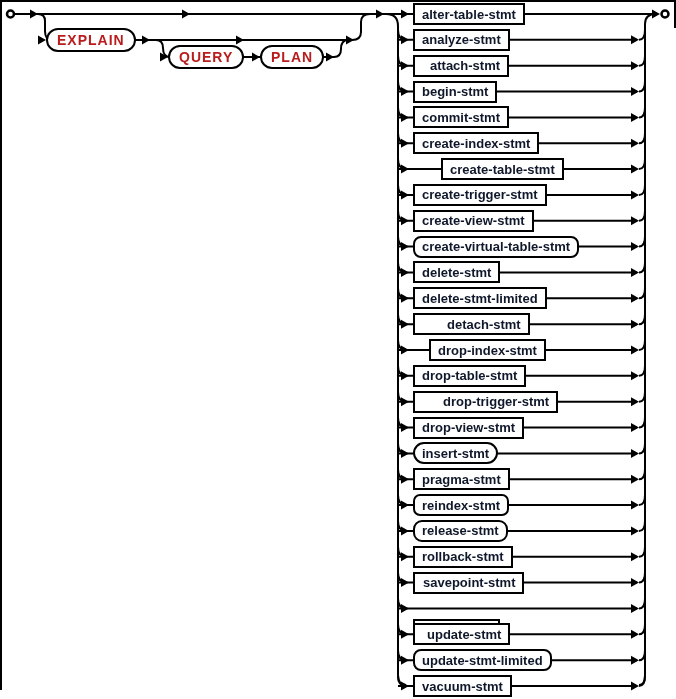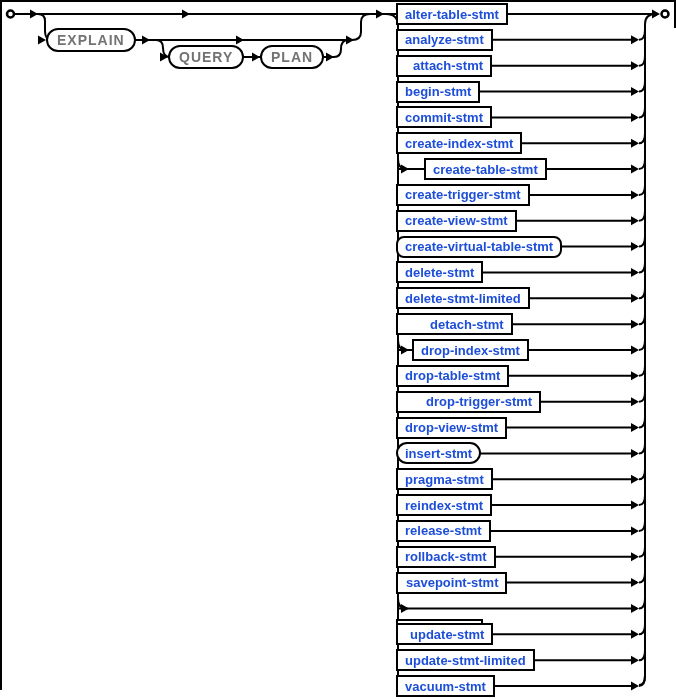--- a/index.html
+++ b/index.html
@@ -2,29 +2,29 @@
 <html><head>
 <meta charset="utf-8">
 <style>
   html,body{margin:0;padding:0;background:#fff;}
   .stage{
     position:relative;width:676px;height:699px;background:#fff;
     font-family:"Liberation Sans",sans-serif;overflow:hidden;
   }
   svg.rails{position:absolute;left:0;top:0;}
   .nt{
-    position:absolute;left:396px;height:22px;box-sizing:border-box;
+    position:absolute;left:413px;height:22px;box-sizing:border-box;
     display:flex;align-items:center;justify-content:center;
-    padding:0 7px;border:2px solid #000;background:#fff;color:#1d4ed8;
+    padding:0 7px;border:2px solid #000;background:#fff;color:#0f172a;
     font-weight:bold;font-size:13px;white-space:nowrap;
   }
   .term{
     position:absolute;height:24px;box-sizing:border-box;
     display:flex;align-items:center;justify-content:center;
-    padding:0 9px;border:2px solid #000;border-radius:12px;background:#fff;color:#737373;
+    padding:0 9px;border:2px solid #000;border-radius:12px;background:#fff;color:#b91c1c;
     font-weight:bold;font-size:14px;letter-spacing:1px;white-space:nowrap;
   }
 </style>
 </head>
 <body>
 
 <div class="stage">
 
   <svg class="rails" width="676" height="699" viewBox="0 0 676 699">
     <g stroke="#000" stroke-width="2" fill="none">
@@ -214,22 +214,22 @@
       <div class="nt" style="top: 235.61px; border-radius: 8px;">create-virtual-table-stmt</div>
       <div class="nt" style="top: 261.46px;">delete-stmt</div>
       <div class="nt" style="top: 287.31px;">delete-stmt-limited</div>
       <div class="nt" style="top: 313.15px; padding-left: 32px;">detach-stmt</div>
       <div class="nt" style="top: 339px; margin-left: 16px;">drop-index-stmt</div>
       <div class="nt" style="top: 364.84px;">drop-table-stmt</div>
       <div class="nt" style="top: 390.69px; padding-left: 28px;">drop-trigger-stmt</div>
       <div class="nt" style="top: 416.54px;">drop-view-stmt</div>
       <div class="nt" style="top: 442.38px; border-radius: 11px;">insert-stmt</div>
       <div class="nt" style="top: 468.23px;">pragma-stmt</div>
-      <div class="nt" style="top: 494.07px;">reindex-stmt</div>
-      <div class="nt" style="top: 519.92px;">release-stmt</div>
+      <div class="nt" style="top: 494.07px; border-radius: 7px;">reindex-stmt</div>
+      <div class="nt" style="top: 519.92px; border-radius: 9px;">release-stmt</div>
       <div class="nt" style="top: 545.77px;">rollback-stmt</div>
       <div class="nt" style="top: 571.61px; padding-left: 8px;">savepoint-stmt</div>
       <div class="nt" style="top: 597.46px; margin-top: 22px;">select-stmt</div>
       <div class="nt" style="top: 623.3px; padding-left: 12px;">update-stmt</div>
-      <div class="nt" style="top: 649.15px;">update-stmt-limited</div>
+      <div class="nt" style="top: 649.15px; border-radius: 8px;">update-stmt-limited</div>
       <div class="nt" style="top: 675px;">vacuum-stmt</div>
     </div>
 </div>
 
 </body></html>

